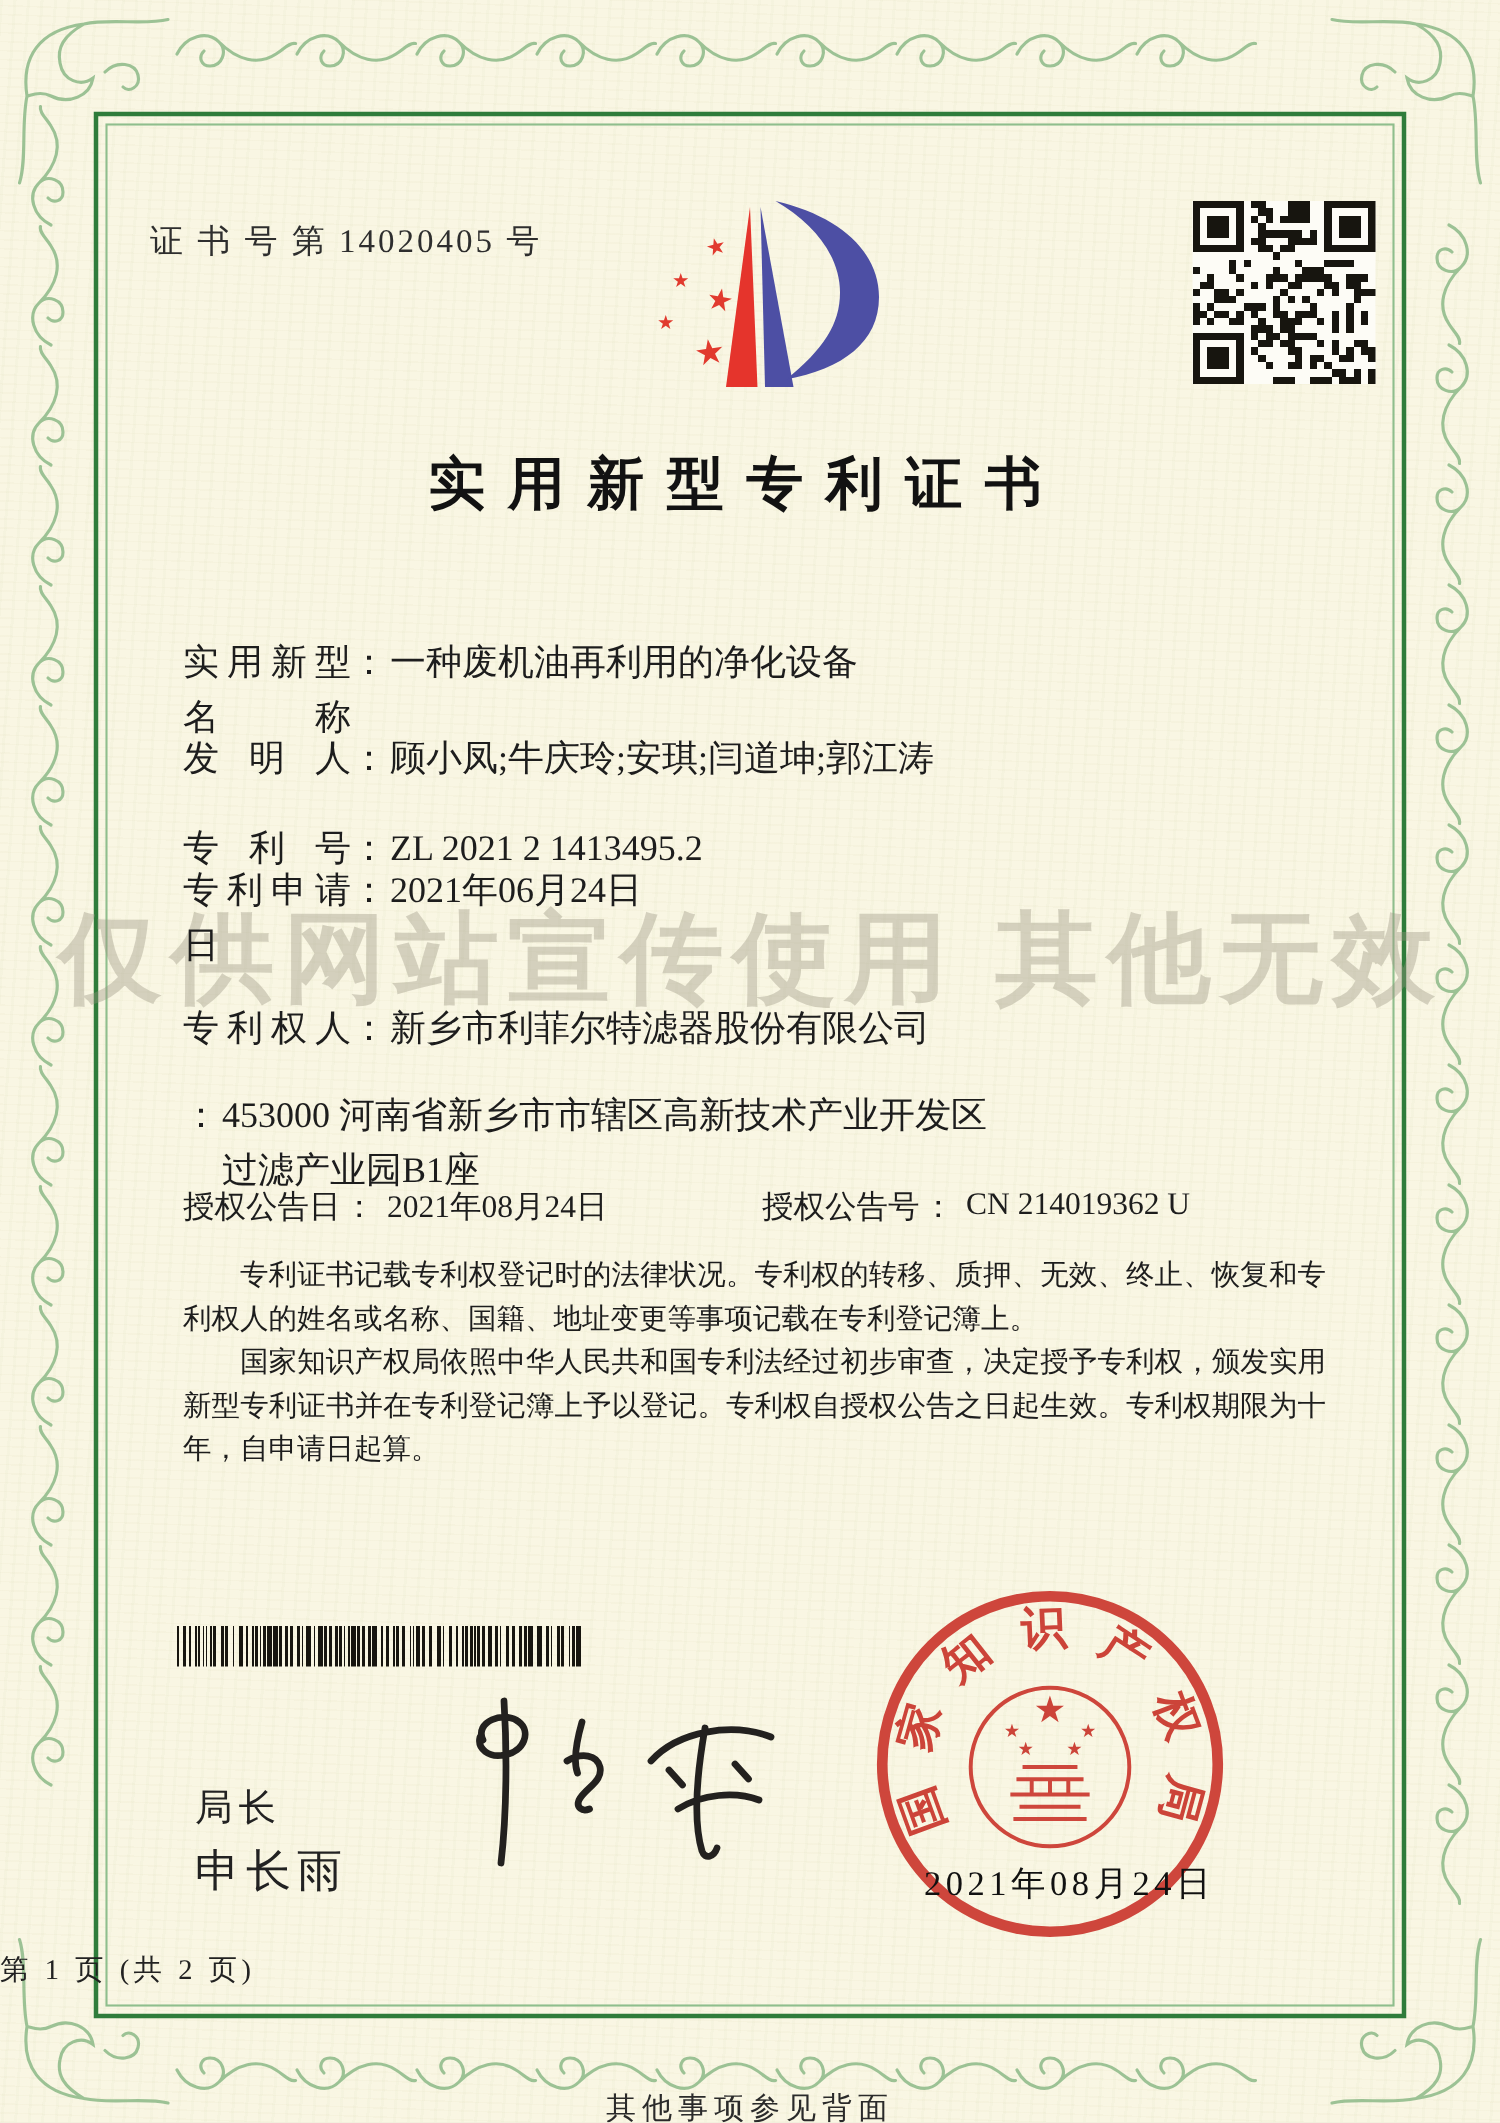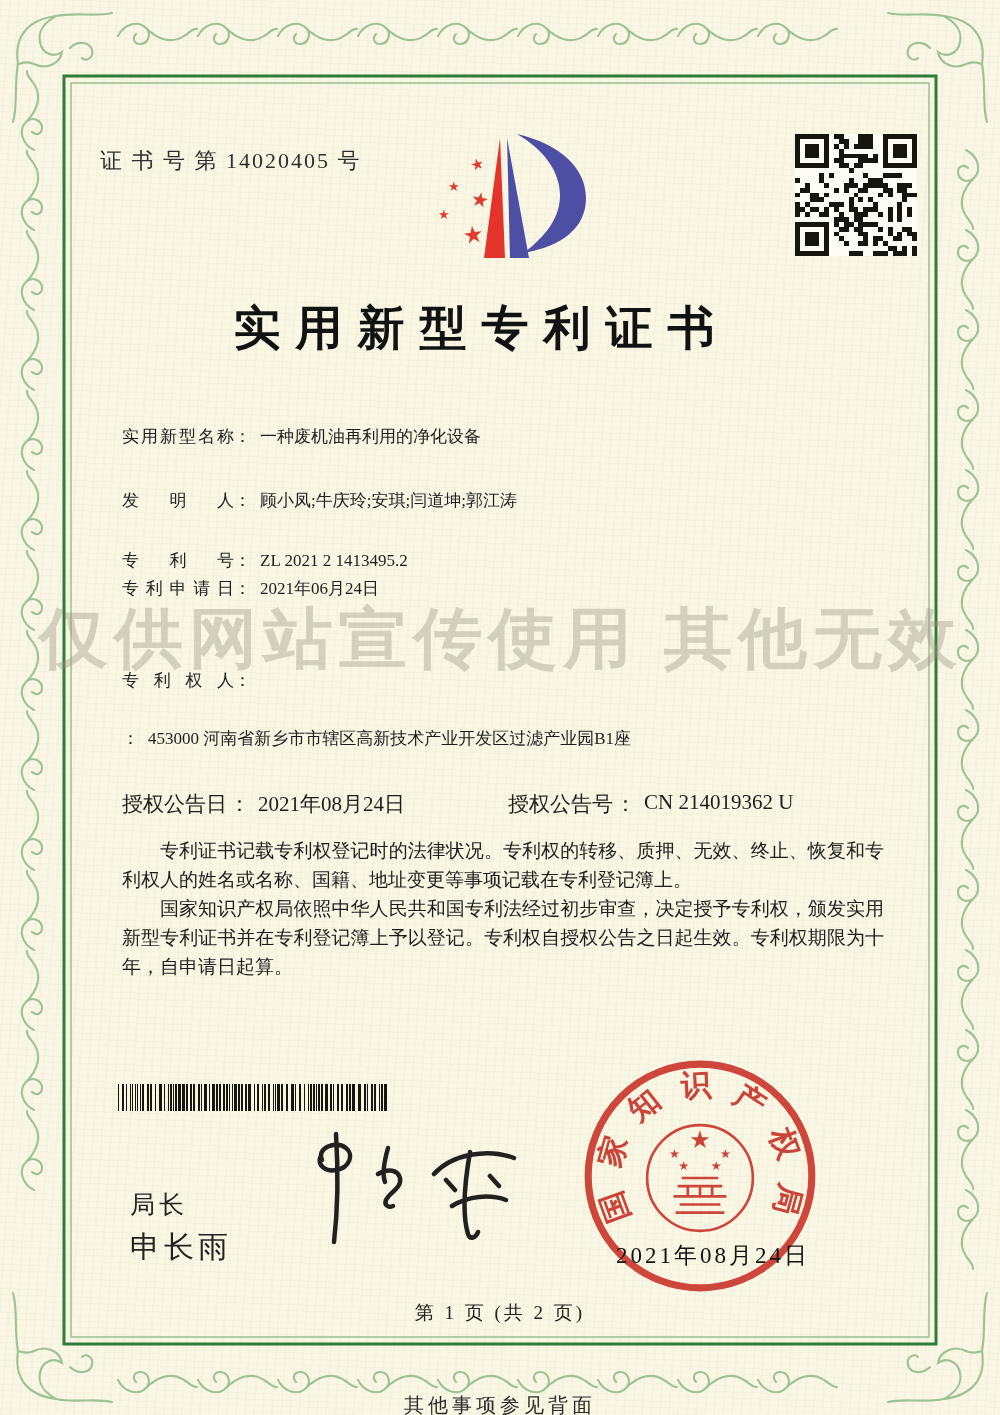--- a/index.html
+++ b/index.html
@@ -21,43 +21,43 @@
     font-size:66px;font-weight:bold;letter-spacing:6px;color:rgba(152,147,130,.38);
     font-family:"Liberation Sans","DejaVu Sans",sans-serif;transform:scaleX(1.04);z-index:3;
   }
   .content{z-index:4;}
   .cert-no{left:100px;top:146px;font-size:22px;letter-spacing:2px;color:#2e2e2e;}
   .logo{left:424px;top:116px;width:216px;height:178px;}
   .logo text{font-family:"DejaVu Sans",sans-serif;fill:#e13a2e;}
   .qr{left:795px;top:134px;width:122px;height:122px;background:#fdfcf6;}
   .qr svg{width:100%;height:100%;shape-rendering:crispEdges;}
   .qr rect,.qr path{fill:#17150f;}
-  .title{left:0;top:297px;width:963px;text-align:center;font-size:47px;font-weight:bold;
+  .title{left:16px;top:297px;width:963px;text-align:center;font-size:38px;font-weight:bold;
          letter-spacing:15px;color:#121212;}
-  .row{position:absolute;left:122px;display:flex;font-size:17px;line-height:1.55;z-index:4;align-items:flex-end;}
+  .row{position:absolute;left:122px;display:flex;font-size:24px;line-height:1.55;z-index:4;}
   .row .lbl{width:112px;flex:none;text-align:justify;text-align-last:justify;}
   .row .colon{width:20px;flex:none;margin-right:6px;}
   .row .val{max-width:540px;}
   .pair{position:absolute;display:flex;font-size:21px;z-index:4;}
   .pair .colon{margin:0 8px 0 2px;}
   .paras{left:122px;top:836px;width:762px;font-size:19px;line-height:29px;text-align:justify;}
   .paras p{margin:0;text-indent:2em;}
   .barcode{left:118px;top:1084px;width:272px;height:27px;}
   .signer-title{left:130px;top:1160px;font-size:25px;letter-spacing:4px;font-family:"Liberation Sans","DejaVu Sans",sans-serif;color:#222;margin-top:28px;}
   .signer-name{left:130px;top:1198px;font-size:30px;letter-spacing:4px;font-family:Liberation Serif, serif;color:#222;margin-top:29px;}
   .signature{left:292px;top:1122px;width:240px;height:128px;}
   .signature path{stroke:#23211f;stroke-width:4.5;fill:none;stroke-linecap:round;stroke-linejoin:round;}
   .seal{left:578px;top:1054px;width:244px;height:244px;opacity:.92;z-index:5;}
   .seal .ring{fill:none;stroke:#cb382e;stroke-width:7;}
   .seal .emb{stroke:#cb382e;fill:none;stroke-width:2.6;}
   .seal text{fill:#c9352b;}
   #seal-chars text{font-size:30px;font-weight:bold;text-anchor:middle;dominant-baseline:middle;}
   .seal .star{font-family:"DejaVu Sans",sans-serif;text-anchor:middle;dominant-baseline:middle;}
   .seal-date{left:616px;top:1240px;font-size:23px;letter-spacing:3px;color:#111;z-index:6;}
-  .page-num{left:0;top:1300px;width:1000px;text-align:center;font-size:19px;letter-spacing:3px;color:#222;}
+  .page-num{left:0;top:1300px;width:1000px;font-size:19px;letter-spacing:3px;color:#222;}
   .back-note{left:0;top:1364px;width:1000px;text-align:center;font-size:20px;letter-spacing:4px;color:#2a2a2a;margin-top:28px;}
 </style>
 </head>
 <body>
 
 <div class="page">
 
   <svg id="border-svg" class="abs" viewBox="0 0 1000 1415" xmlns="http://www.w3.org/2000/svg">
     <defs>
       <g id="vine">
@@ -343,20 +343,21 @@
     <span class="val">ZL 2021 2 1413495.2</span>
   </div>
   <div class="row" style="top:576px">
     <span class="lbl">专利申请日</span>
       <span class="colon">：</span>
     <span class="val">2021年06月24日</span>
   </div>
   <div class="row" style="top:668px">
     <span class="lbl">专利权人</span>
       <span class="colon">：</span>
+    <span class="val">新乡市利菲尔特滤器股份有限公司</span>
   </div>
   <div class="row" style="top:726px">
       <span class="colon">：</span>
     <span class="val" style="max-width:530px">453000 河南省新乡市市辖区高新技术产业开发区过滤产业园B1座</span>
   </div>
 
   <div class="pair" style="left:122px;top:790px">
     <span>授权公告日</span>
       <span class="colon">：</span>
     <span>2021年08月24日</span>

